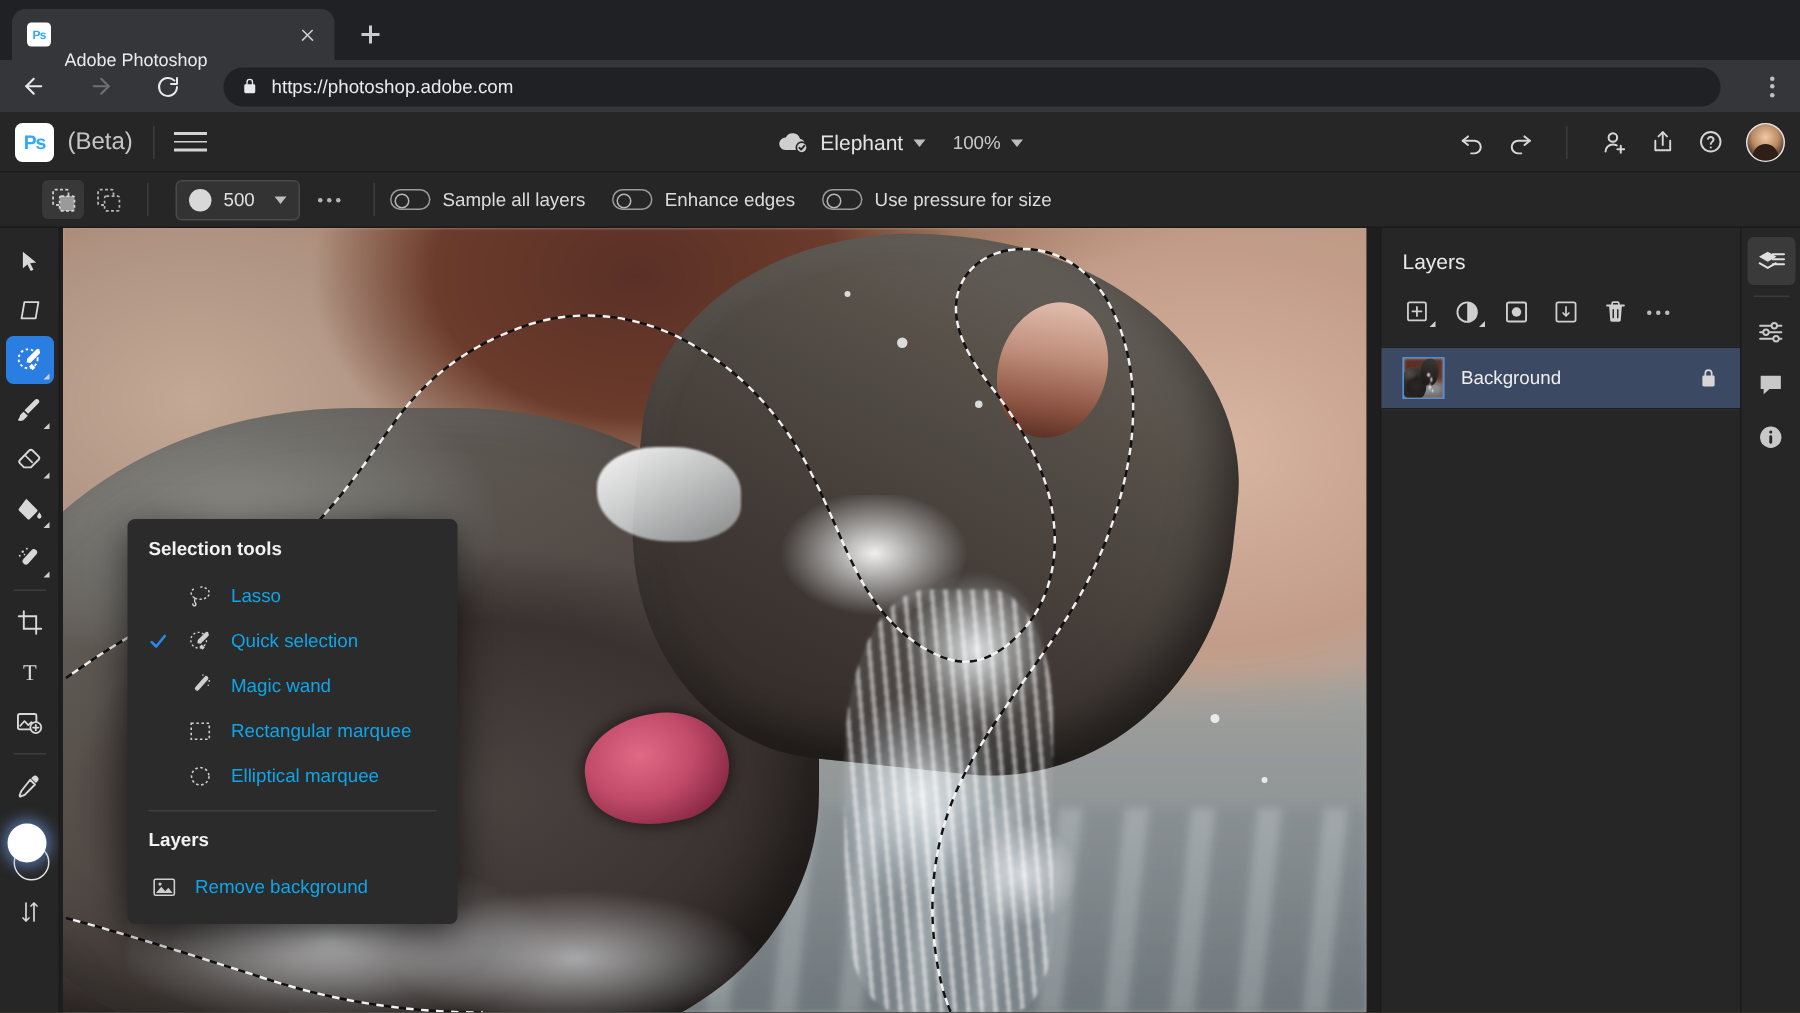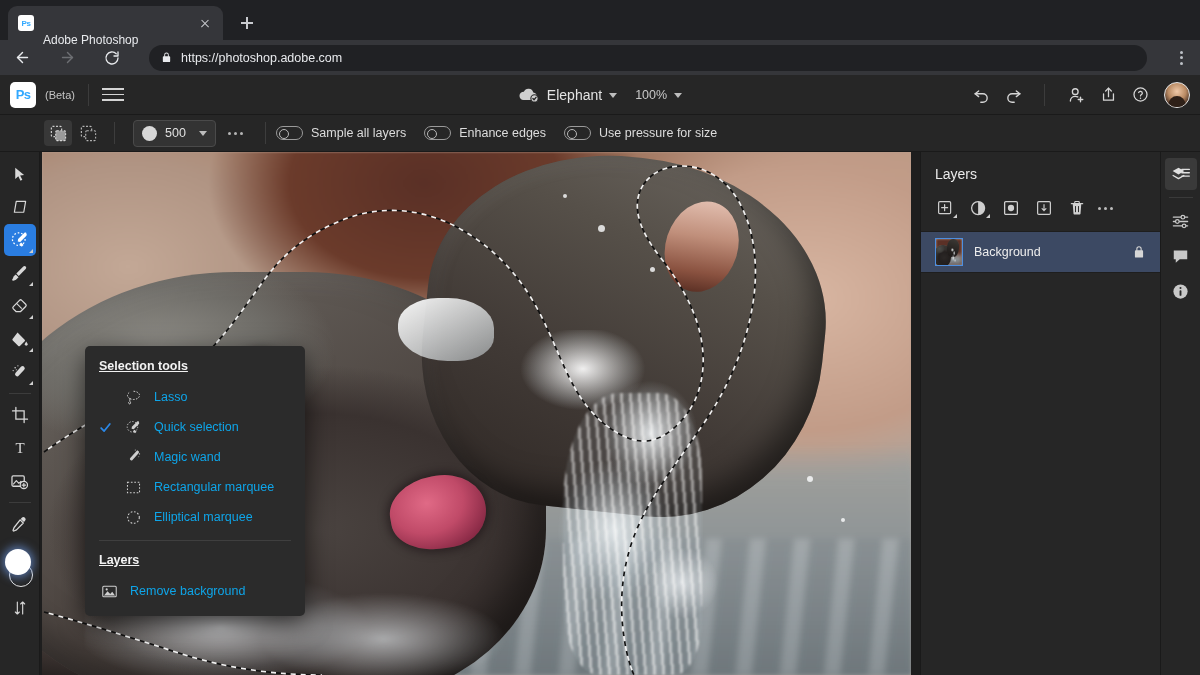--- a/index.html
+++ b/index.html
@@ -55,21 +55,21 @@
   
   .ps-header {
     height: 40px; background: #262626; display: flex; align-items: center;
     padding: 0 10px; position: relative; border-bottom: 1px solid #1a1a1a;
   }
   .ps-logo {
     width: 26px; height: 26px; border-radius: 5px; background: #ffffff;
     display: flex; align-items: center; justify-content: center;
     font-size: 13px; font-weight: bold; color: #31a8ff; letter-spacing: -0.8px;
   }
-  .beta-tag { font-size: 11px; color: #c5c5c5; margin-left: 9px; }
+  .beta-tag { font-size: 16px; color: #c5c5c5; margin-left: 9px; }
   .hdr-sep { width: 1px; height: 22px; background: #3c3c3c; margin: 0 13px; }
   .hamburger { width: 22px; height: 22px; display: flex; flex-direction: column; justify-content: center; gap: 4px; }
   .hamburger span { height: 1.6px; background: #d4d4d4; display: block; }
 
   .doc-center {
     position: absolute; left: 0; right: 0; top: 0; height: 40px;
     display: flex; align-items: center; justify-content: center; gap: 7px; pointer-events: none;
   }
   .doc-center > * { pointer-events: auto; }
   .doc-name { font-size: 14px; color: #e3e3e3; }
@@ -84,21 +84,21 @@
     border: 1.5px solid #e6e6e6; overflow: hidden; position: relative;
   }
   .avatar:after {
     content: ""; position: absolute; left: 50%; top: 56%; width: 17px; height: 17px;
     transform: translateX(-50%); border-radius: 50% 50% 40% 40%; background: #2e2018;
   }
 
   
   .options-bar {
     height: 37px; background: #262626; display: flex; align-items: center;
-    padding-left: 44px; gap: 0; border-bottom: 1px solid #1a1a1a; position: relative;
+    padding-left: 28px; gap: 0; border-bottom: 1px solid #1a1a1a; position: relative;
   }
   .opt-sep { width: 1px; height: 22px; background: #3d3d3d; margin: 0 10px; }
   .sel-mode-btn {
     width: 28px; height: 26px; display: flex; align-items: center; justify-content: center;
     border-radius: 4px; margin-right: 2px;
   }
   .sel-mode-btn.active { background: #383838; }
   .brush-size {
     height: 27px; background: #333333; border: 1px solid #4a4a4a; border-radius: 4px;
     display: flex; align-items: center; padding: 0 8px; gap: 8px; margin-left: 8px;
@@ -254,21 +254,21 @@
     pointer-events: none;
   }
 
   
   .flyout {
     position: absolute; left: 45px; top: 194px; width: 220px;
     background: #2b2b2b; border-radius: 5px;
     box-shadow: 0 7px 26px rgba(0,0,0,.65); padding: 9px 0 10px 0; z-index: 40;
   }
   .flyout-head {
-    font-size: 12.5px; font-weight: bold; color: #f2f2f2; padding: 4px 14px 9px 14px; text-decoration: underline;
+    font-size: 12.5px; font-weight: bold; color: #f2f2f2; padding: 4px 14px 9px 14px;
   }
   .flyout-item {
     height: 30px; display: flex; align-items: center; padding: 0 14px; gap: 11px; position: relative;
   }
   .flyout-check { width: 13px; display: flex; align-items: center; justify-content: center; }
   .flyout-ico { width: 20px; display: flex; align-items: center; justify-content: center; }
   .flyout-lbl { font-size: 12.5px; color: #0ea5e9; white-space: nowrap; }
   .flyout-div { height: 1px; background: #3f3f3f; margin: 8px 14px; }
 
   

